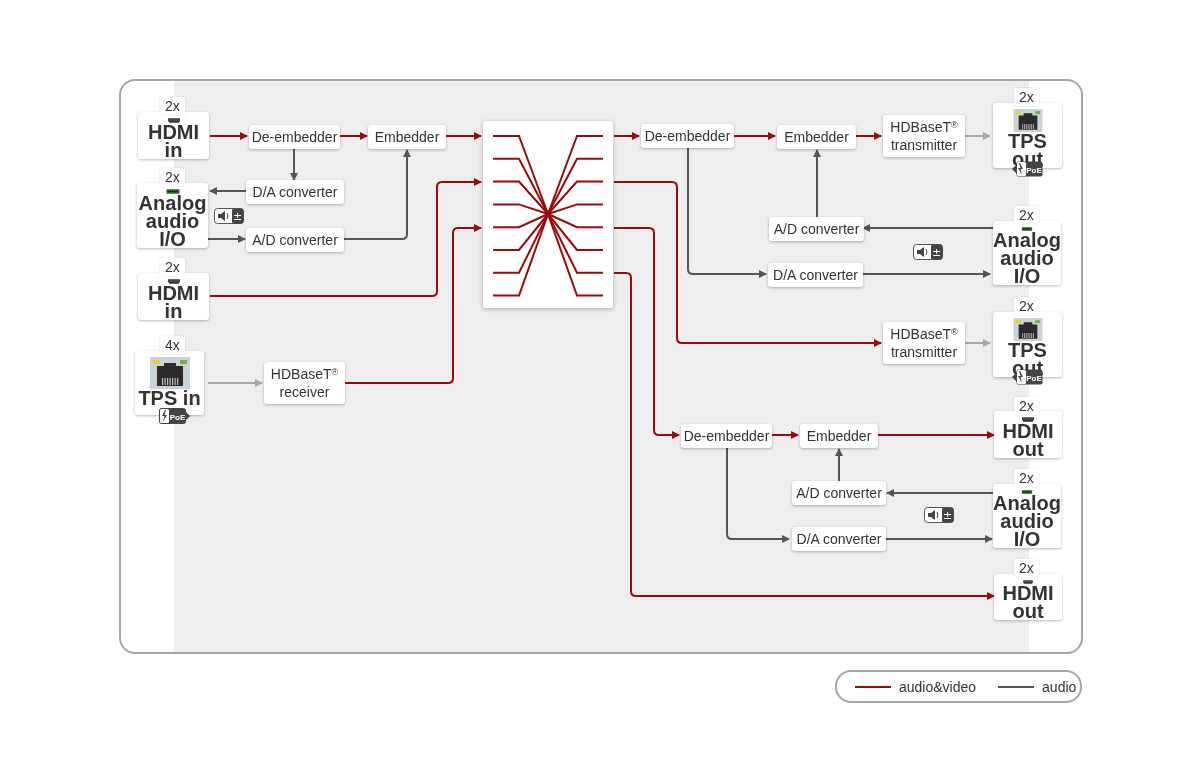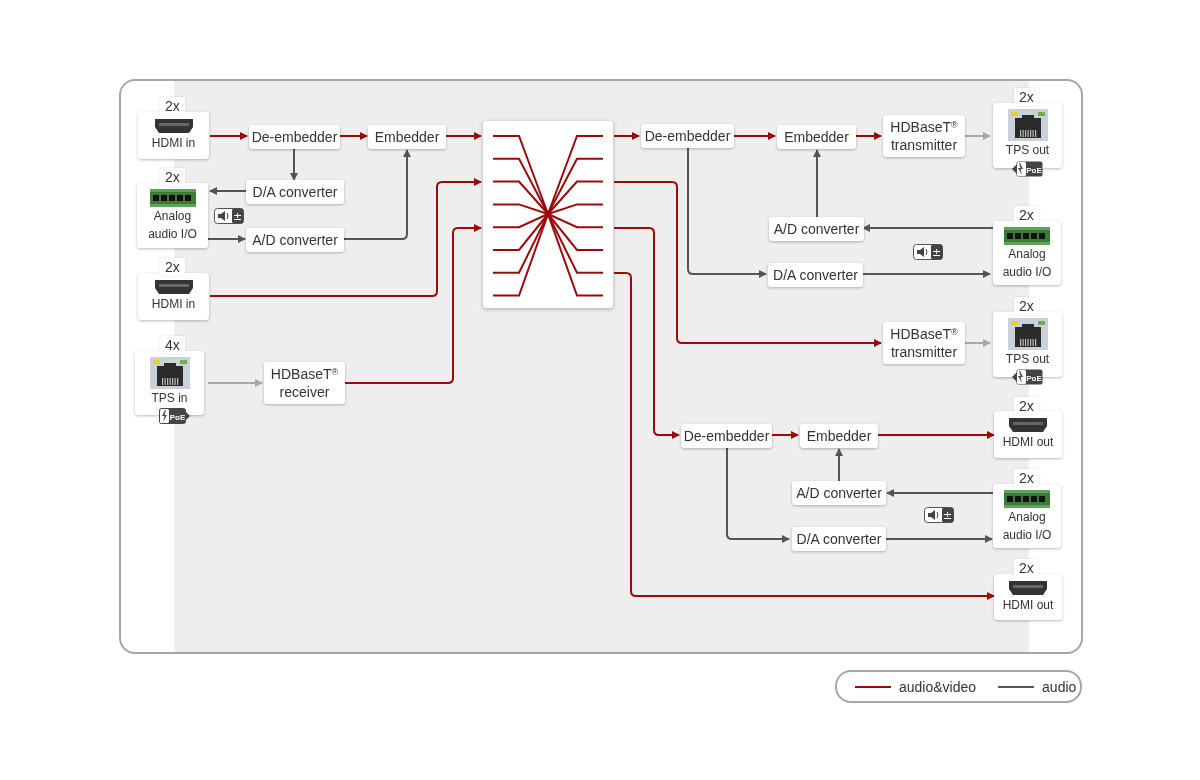--- a/index.html
+++ b/index.html
@@ -8,23 +8,23 @@
   #frame { position: absolute; left: 119px; top: 79px; width: 960px; height: 571px;
            border: 2px solid #a6a6a6; border-radius: 16px; background: #ffffff; overflow: hidden; }
   #frame-bg { position: absolute; left: 53px; top: 0; width: 855px; height: 100%; background: #eeeeee; }
   svg#wires { position: absolute; left: 0; top: 0; width: 1200px; height: 780px; }
   .box { position: absolute; background: #fff; border-radius: 3px;
          box-shadow: 0 1px 3px rgba(0,0,0,0.28); font-size: 14px; color: #333;
          display: flex; align-items: center; justify-content: center; text-align: center;
          line-height: 18px; white-space: nowrap; }
   .box .two { display: flex; flex-direction: column; align-items: center; text-align: right; }
   .port { position: absolute; background: #fff; border-radius: 3px;
-          box-shadow: 0 1px 3px rgba(0,0,0,0.28); font-size: 12px; color: #333;
+          box-shadow: 0 1px 3px rgba(0,0,0,0.28); font-size: 20px; color: #333;
           display: flex; flex-direction: column; align-items: center; justify-content: flex-start;
-          text-align: center; line-height: 18px; }
+          text-align: center; line-height: 18px; font-weight: bold; }
   .count { position: absolute; background: #fff; border-radius: 2px; font-size: 14px;
            padding: 0 5px; height: 18px; line-height: 18px;
            box-shadow: 0 0 2px rgba(0,0,0,0.15); color: #333; }
   .sup { font-size: 9px; vertical-align: top; position: relative; top: -2px; }
   .icon-hdmi { width: 40px; height: 16px; margin-top: 6px; }
   .icon-term { width: 46px; height: 18px; margin-top: 6px; }
   .icon-rj { width: 40px; height: 32px; margin-top: 6px; }
   .poe { position: absolute; width: 32px; height: 16px; }
   .vol { position: absolute; width: 30px; height: 16px; }
   #matrix { position: absolute; left: 483px; top: 121px; width: 130px; height: 187px;

